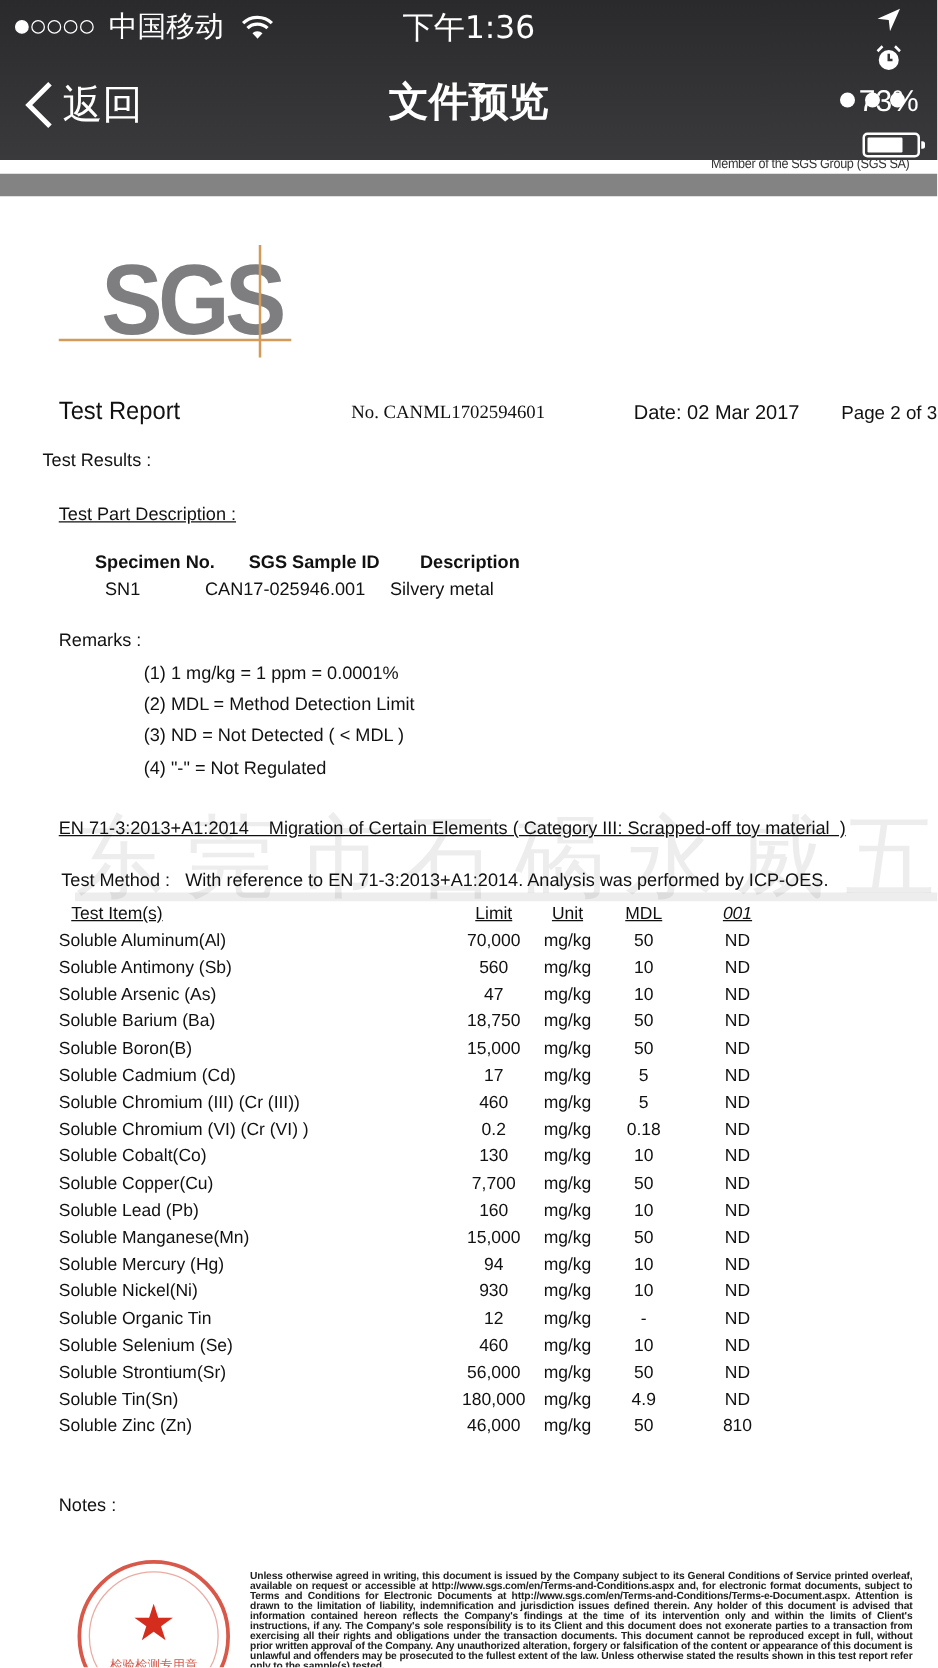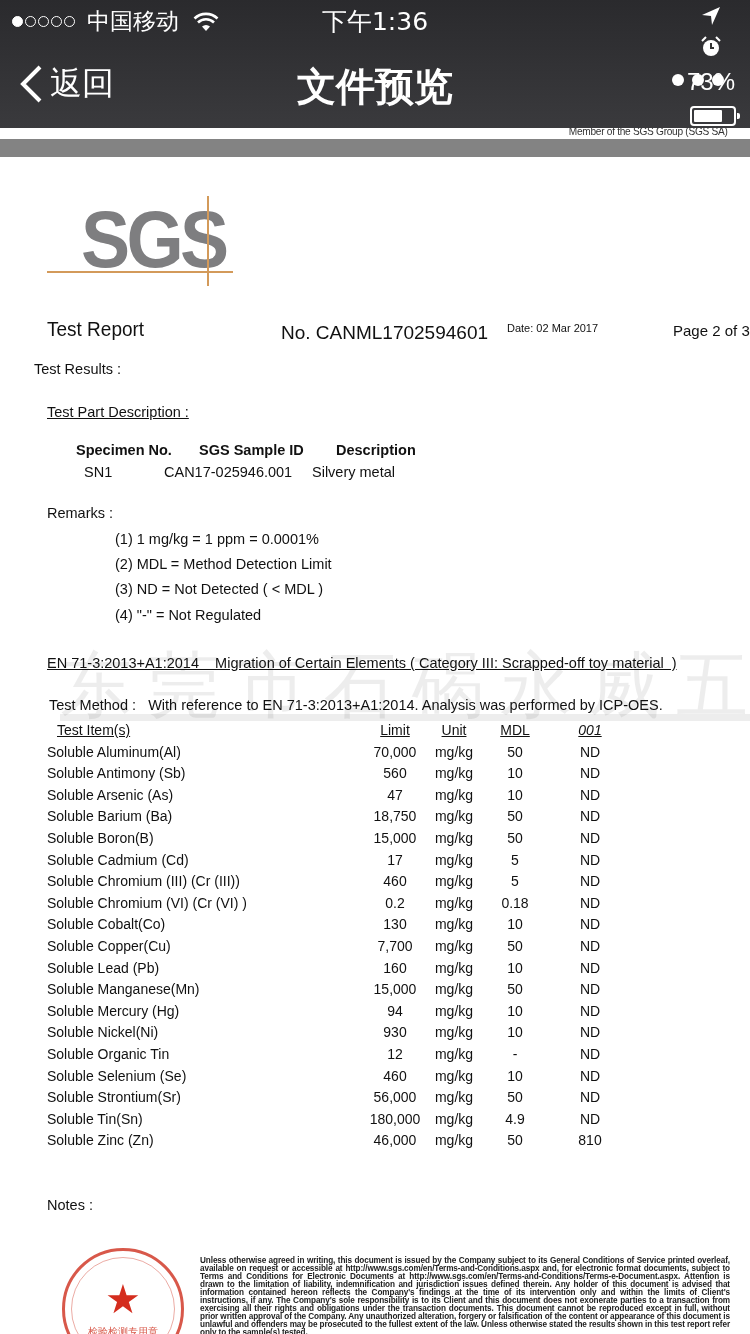--- a/index.html
+++ b/index.html
@@ -23,38 +23,38 @@
   .status .right { position: absolute; right: 14px; top: 6px; display: flex; align-items: center; gap: 10px; flex-direction: column; }
   .battery { width: 46px; height: 20px; border: 2px solid #fff; border-radius: 4px; position: relative; margin-left: 4px; }
   .battery .fill { position: absolute; left: 2px; top: 2px; bottom: 2px; background: #fff; border-radius: 1px; }
   .battery::after { content: ""; position: absolute; right: -6px; top: 5px; width: 3px; height: 6px; background: #fff; border-radius: 0 2px 2px 0; }
   .pct { font-size: 24px; }
 
   .nav { position: absolute; left: 0; top: 40px; width: 750px; height: 88px; }
   .back { position: absolute; left: 18px; top: 22px; display: flex; align-items: center; cursor: pointer; }
   .back svg { width: 26px; height: 38px; }
   .back span { font-family: "DejaVu Sans", sans-serif; font-size: 32px; margin-left: 6px; }
-  .nav-title { position: absolute; left: 0; right: 0; top: 20px; text-align: center; font-family: Liberation Serif, serif; font-size: 39px; font-weight: bold; }
+  .nav-title { position: absolute; left: 0; right: 0; top: 20px; text-align: center; font-family: Liberation Serif, serif; font-size: 32px; font-weight: bold; }
   .more { position: absolute; right: 26px; top: 34px; display: flex; gap: 8px; cursor: pointer; }
   .more i { width: 12px; height: 12px; background: #fff; border-radius: 50%; display: block; }
 
   
   .doc { position: absolute; left: 0; top: 128px; width: 750px; height: 1206px; overflow: hidden; background: #fff; }
   .member { position: absolute; right: 22px; top: -3px; font-size: 11px; color: #333; letter-spacing: -0.3px; transform: scaleX(0.92); transform-origin: right; }
   .grayband { position: absolute; left: 0; top: 11px; width: 750px; height: 18px; background: #838383; }
 
   .logo { position: absolute; left: 47px; top: 68px; width: 190px; height: 92px; }
   .logo .txt { position: absolute; left: 34px; top: 4px; font-family: "Liberation Sans", sans-serif; font-weight: bold; font-size: 80px; color: #7e7e80; letter-spacing: -4px; transform: scaleX(0.92); transform-origin: left; line-height: 80px; }
   .logo .hline { position: absolute; left: 0; top: 75px; width: 186px; height: 1.5px; background: #d39a5a; }
   .logo .vline { position: absolute; left: 160px; top: 0; width: 1.5px; height: 90px; background: #d39a5a; }
 
   .hdr-row { position: absolute; top: 190px; left: 47px; width: 720px; height: 30px; }
   .hdr-title { position: absolute; left: 0; top: 0; font-size: 20px; font-weight: normal; transform: scaleX(0.95); transform-origin: left; }
-  .hdr-no { position: absolute; left: 234px; top: 4px; font-size: 19px; }
-  .hdr-date { position: absolute; left: 460px; top: 4px; font-size: 11px; }
+  .hdr-no { position: absolute; left: 234px; top: 4px; font-size: 15px; font-family: Liberation Serif, serif; }
+  .hdr-date { position: absolute; left: 460px; top: 4px; font-size: 16px; }
   .hdr-page { position: absolute; left: 626px; top: 4px; font-size: 15px; white-space: nowrap; }
 
   .t { position: absolute; font-size: 14.5px; white-space: nowrap; }
   .u { text-decoration: underline; }
   .b { font-weight: bold; margin-left: 24px; }
 
   .watermark {
     position: absolute; left: 60px; top: 510px; width: 690px; font-family: "DejaVu Sans", sans-serif;
     font-size: 72px; color: rgba(0,0,0,0.07); letter-spacing: 16px; white-space: nowrap; text-decoration: underline;
   }

